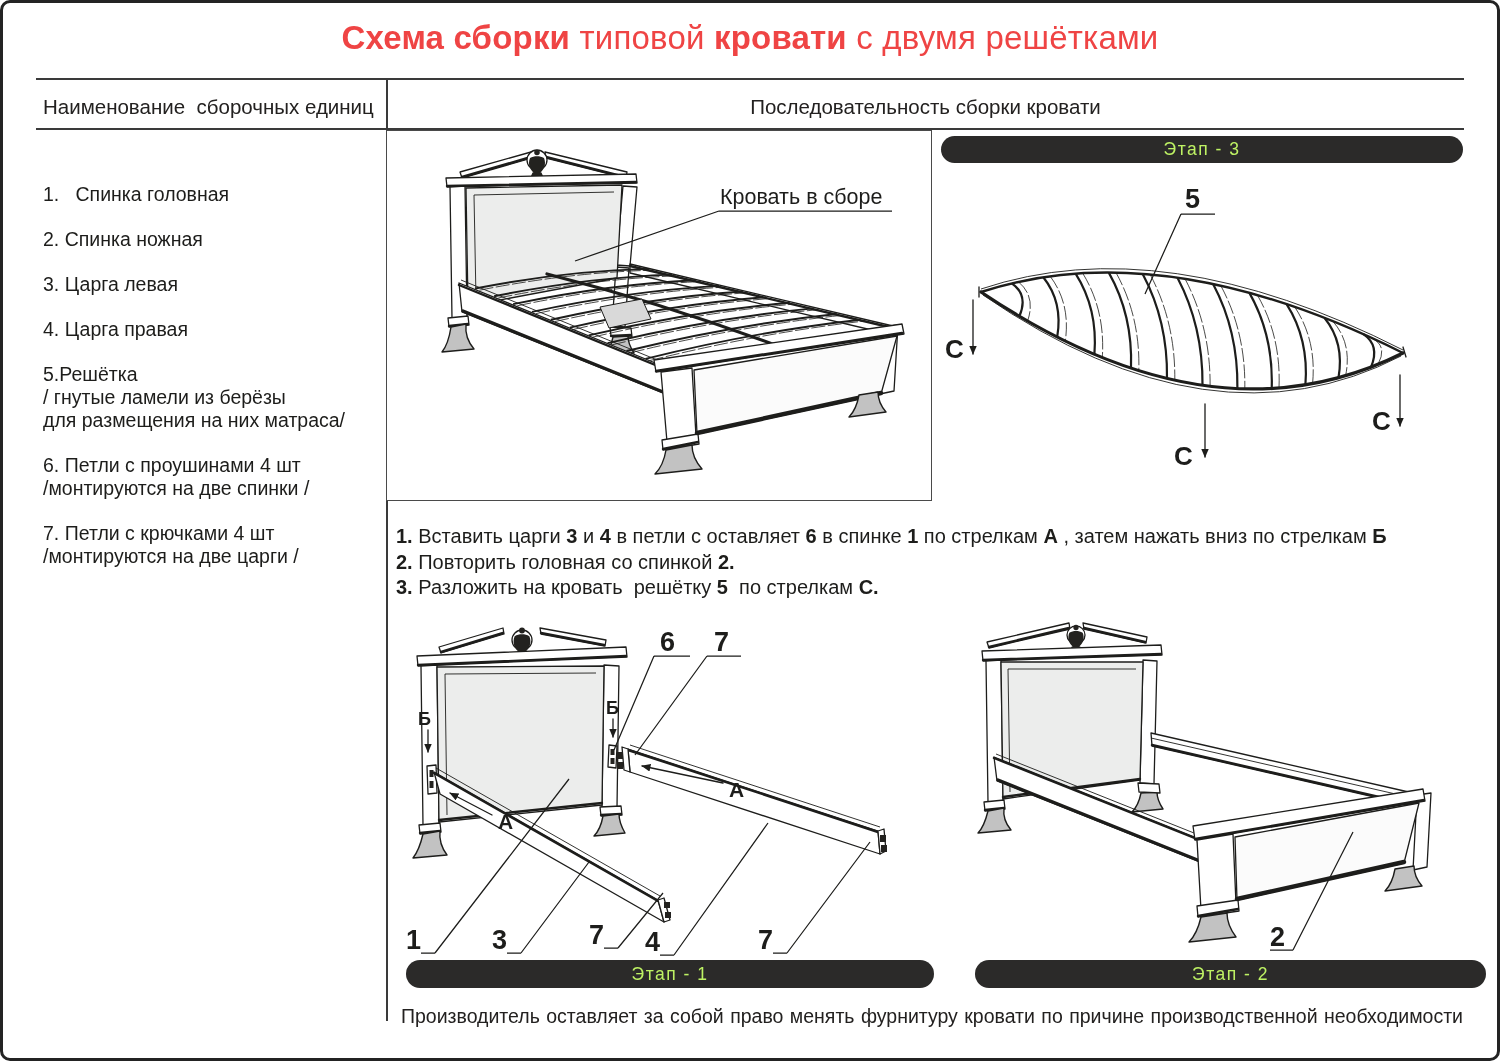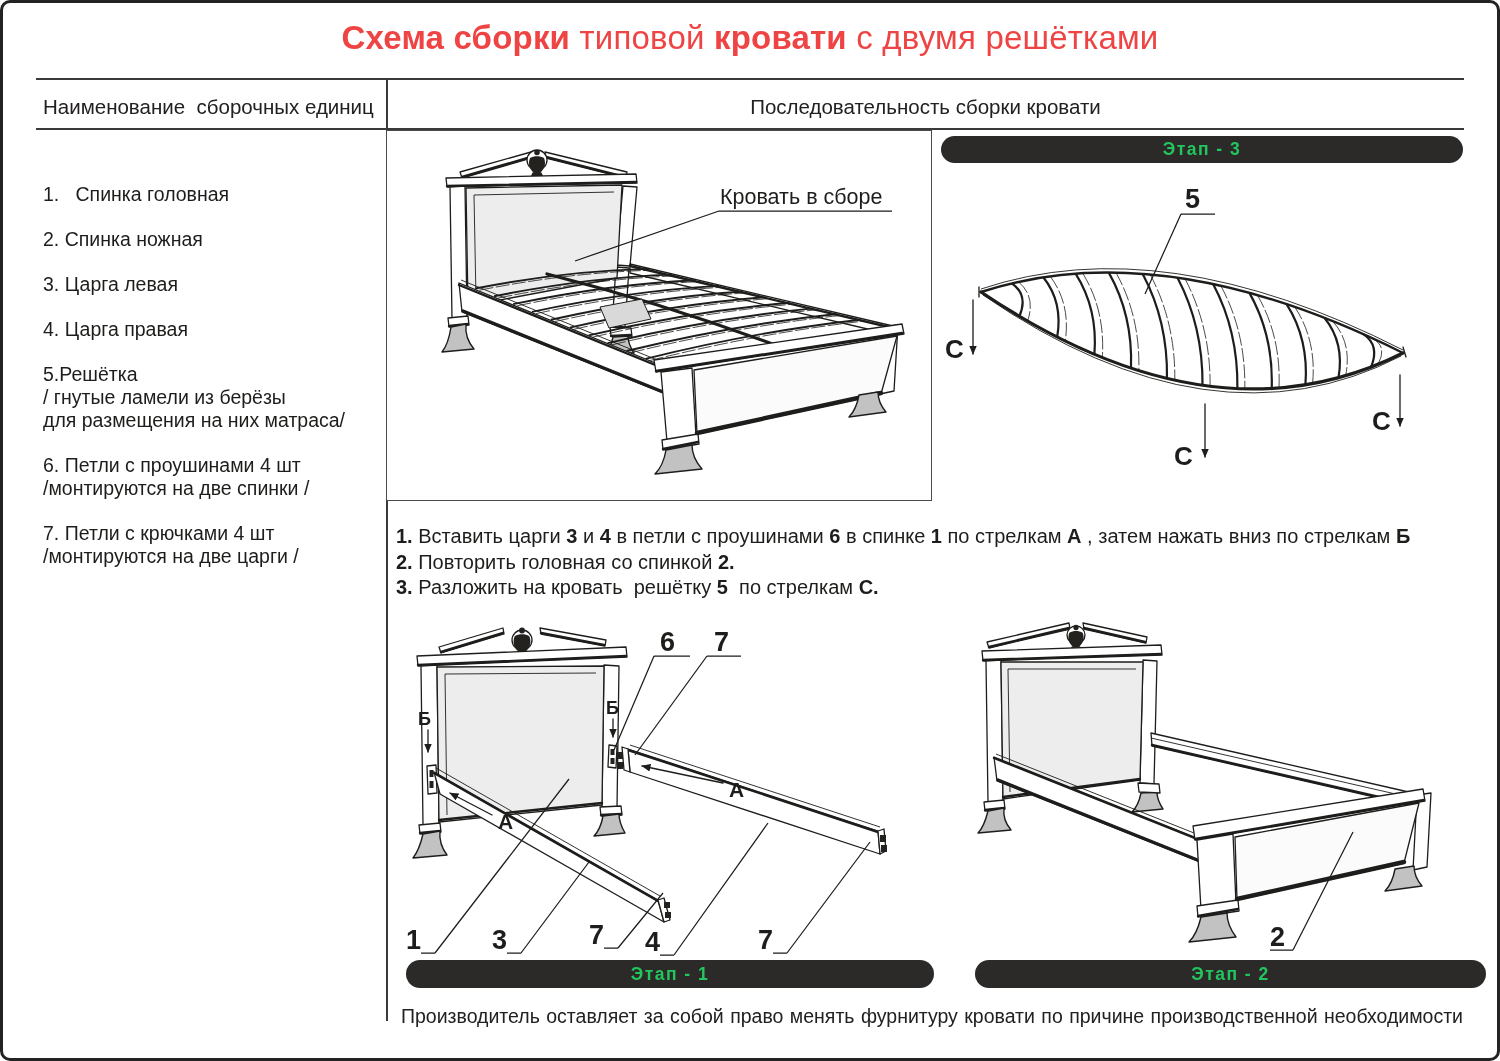--- a/index.html
+++ b/index.html
@@ -12,21 +12,21 @@
   .rule{background:#3a3a3a;height:2px;}
   .vdiv{background:#3a3a3a;width:2px;}
   .hdr{font-size:20.5px;color:#232120;white-space:pre-wrap;}
   .parts{left:40px;top:180px;width:335px;font-size:19.5px;line-height:23px;white-space:pre-wrap;}
   .part-item{margin-bottom:22px;}
   .assembled-box{left:383px;top:127px;width:546px;height:371px;border:1px solid #4a4a4a;box-sizing:border-box;background:#fff;padding-left:17px;}
   .instructions{left:393px;top:521px;width:1075px;font-size:20px;line-height:25.5px;}
   .instr-line{white-space:pre-wrap;}
   .instr-line .b{font-weight:bold;}
   .pill{background:#2b2a29;border-radius:14px;display:flex;align-items:center;justify-content:center;
-        color:#22c55e;font-weight:bold;font-size:17.5px;letter-spacing:1.5px;}
+        color:#bef264;font-weight:normal;font-size:17.5px;letter-spacing:1.5px;}
   .disclaimer{left:398px;top:1002px;width:1062px;font-size:19.5px;color:#232120;
               text-align:justify;text-align-last:justify;}
   svg{overflow:visible;}
   svg text{font-family:"Liberation Sans",sans-serif;fill:#1d1d1b;}
   .lbl-num{font-size:27px;font-weight:bold;}
   .lbl-arrow{font-size:21px;font-weight:bold;}
   .lbl-b{font-size:18px;font-weight:bold;}
   .lbl-c{font-size:26px;font-weight:bold;}
   .callout-text{font-size:21.5px;}
   .ln{stroke:#1d1d1b;stroke-width:1.3;fill:none;stroke-linecap:round;}
@@ -185,21 +185,21 @@
       <text class="lbl-c" x="241" y="299">С</text>
       <line class="ln" x1="272" y1="238" x2="272" y2="291" marker-end="url(#arr3)"></line>
     </g>
     <g>
       <text class="lbl-c" x="439" y="264">С</text>
       <line class="ln" x1="467" y1="209" x2="467" y2="260" marker-end="url(#arr3)"></line>
     </g>
   </svg>
 
   <div class="abs instructions">
-      <div class="instr-line"><span class="b">1.</span><span> Вставить царги </span><span class="b">3</span><span> и </span><span class="b">4</span><span> в петли с проушинами </span><span class="b">6</span><span> в спинке </span><span class="b">1</span><span> по стрелкам </span><span class="b">А</span><span> , затем нажать вниз по стрелкам </span><span class="b">Б</span></div>
+      <div class="instr-line"><span class="b">1.</span><span> Вставить царги </span><span class="b">3</span><span> и </span><span class="b">4</span><span> в петли с оставляет </span><span class="b">6</span><span> в спинке </span><span class="b">1</span><span> по стрелкам </span><span class="b">А</span><span> , затем нажать вниз по стрелкам </span><span class="b">Б</span></div>
       <div class="instr-line"><span class="b">2.</span><span> Повторить головная со спинкой </span><span class="b">2.</span></div>
       <div class="instr-line"><span class="b">3.</span><span> Разложить на кровать  решётку </span><span class="b">5</span><span>  по стрелкам </span><span class="b">С.</span></div>
     </div>
 
   <svg class="abs" style="left:385px;top:608px;" width="545" height="350" viewBox="0 0 545 350">
     <defs>
       <marker id="arr1" markerWidth="9" markerHeight="8" refX="6.5" refY="3" orient="auto">
         <path d="M0,0 L7,3 L0,6 Z" fill="#1d1d1b"></path>
       </marker>
     </defs>

